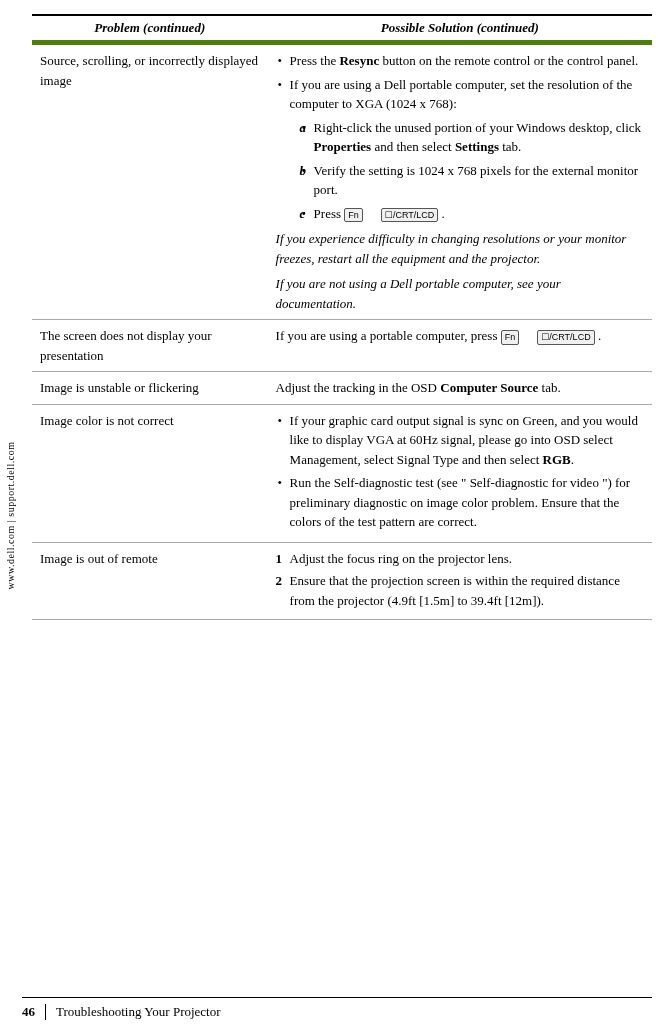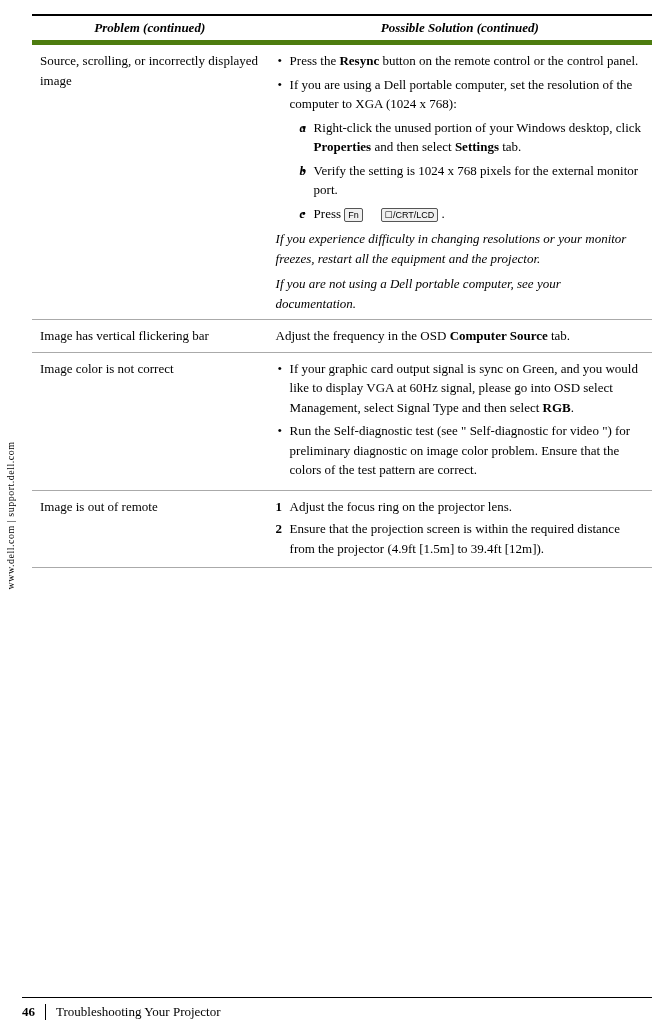--- a/index.html
+++ b/index.html
@@ -222,28 +222,37 @@
                       <span class="key-box">☐/CRT/LCD</span>
                     </span> .</li>
               </ol>
             </li>
           </ul>
           <p class="paragraph-gap">If you experience difficulty in changing resolutions or your monitor freezes, restart all the equipment and the projector.</p>
           <p class="paragraph-gap">If you are not using a Dell portable computer, see your documentation.</p>
         </td>
       </tr>
 
-
-
-      <tr>
-        <td>Image has vertical flickering bar</td>
-        <td>
-          Adjust the frequency in the OSD <span class="bold">Computer Source</span> tab.
-        </td>
-      </tr>
+      <tr>
+        <td>The screen does not display your presentation</td>
+        <td>
+          If you are using a portable computer, press <span class="key-icon">
+              <span class="key-box">Fn</span>
+              <span class="key-box">☐/CRT/LCD</span>
+            </span> .
+        </td>
+      </tr>
+
+      <tr>
+        <td>Image is unstable or flickering</td>
+        <td>
+          Adjust the tracking in the OSD <span class="bold">Computer Source</span> tab.
+        </td>
+      </tr>
+
 
       <tr>
         <td>Image color is not correct</td>
         <td>
           <ul class="solution-list">
             <li>If your graphic card output signal is sync on Green, and you would like to display VGA at 60Hz signal, please go into OSD select Management, select Signal Type and then select <span class="bold">RGB</span>.</li>
             <li>Run the Self-diagnostic test (see " Self-diagnostic for video ") for preliminary diagnostic on image color problem. Ensure that the colors of the test pattern are correct.</li>
           </ul>
         </td>
       </tr>

